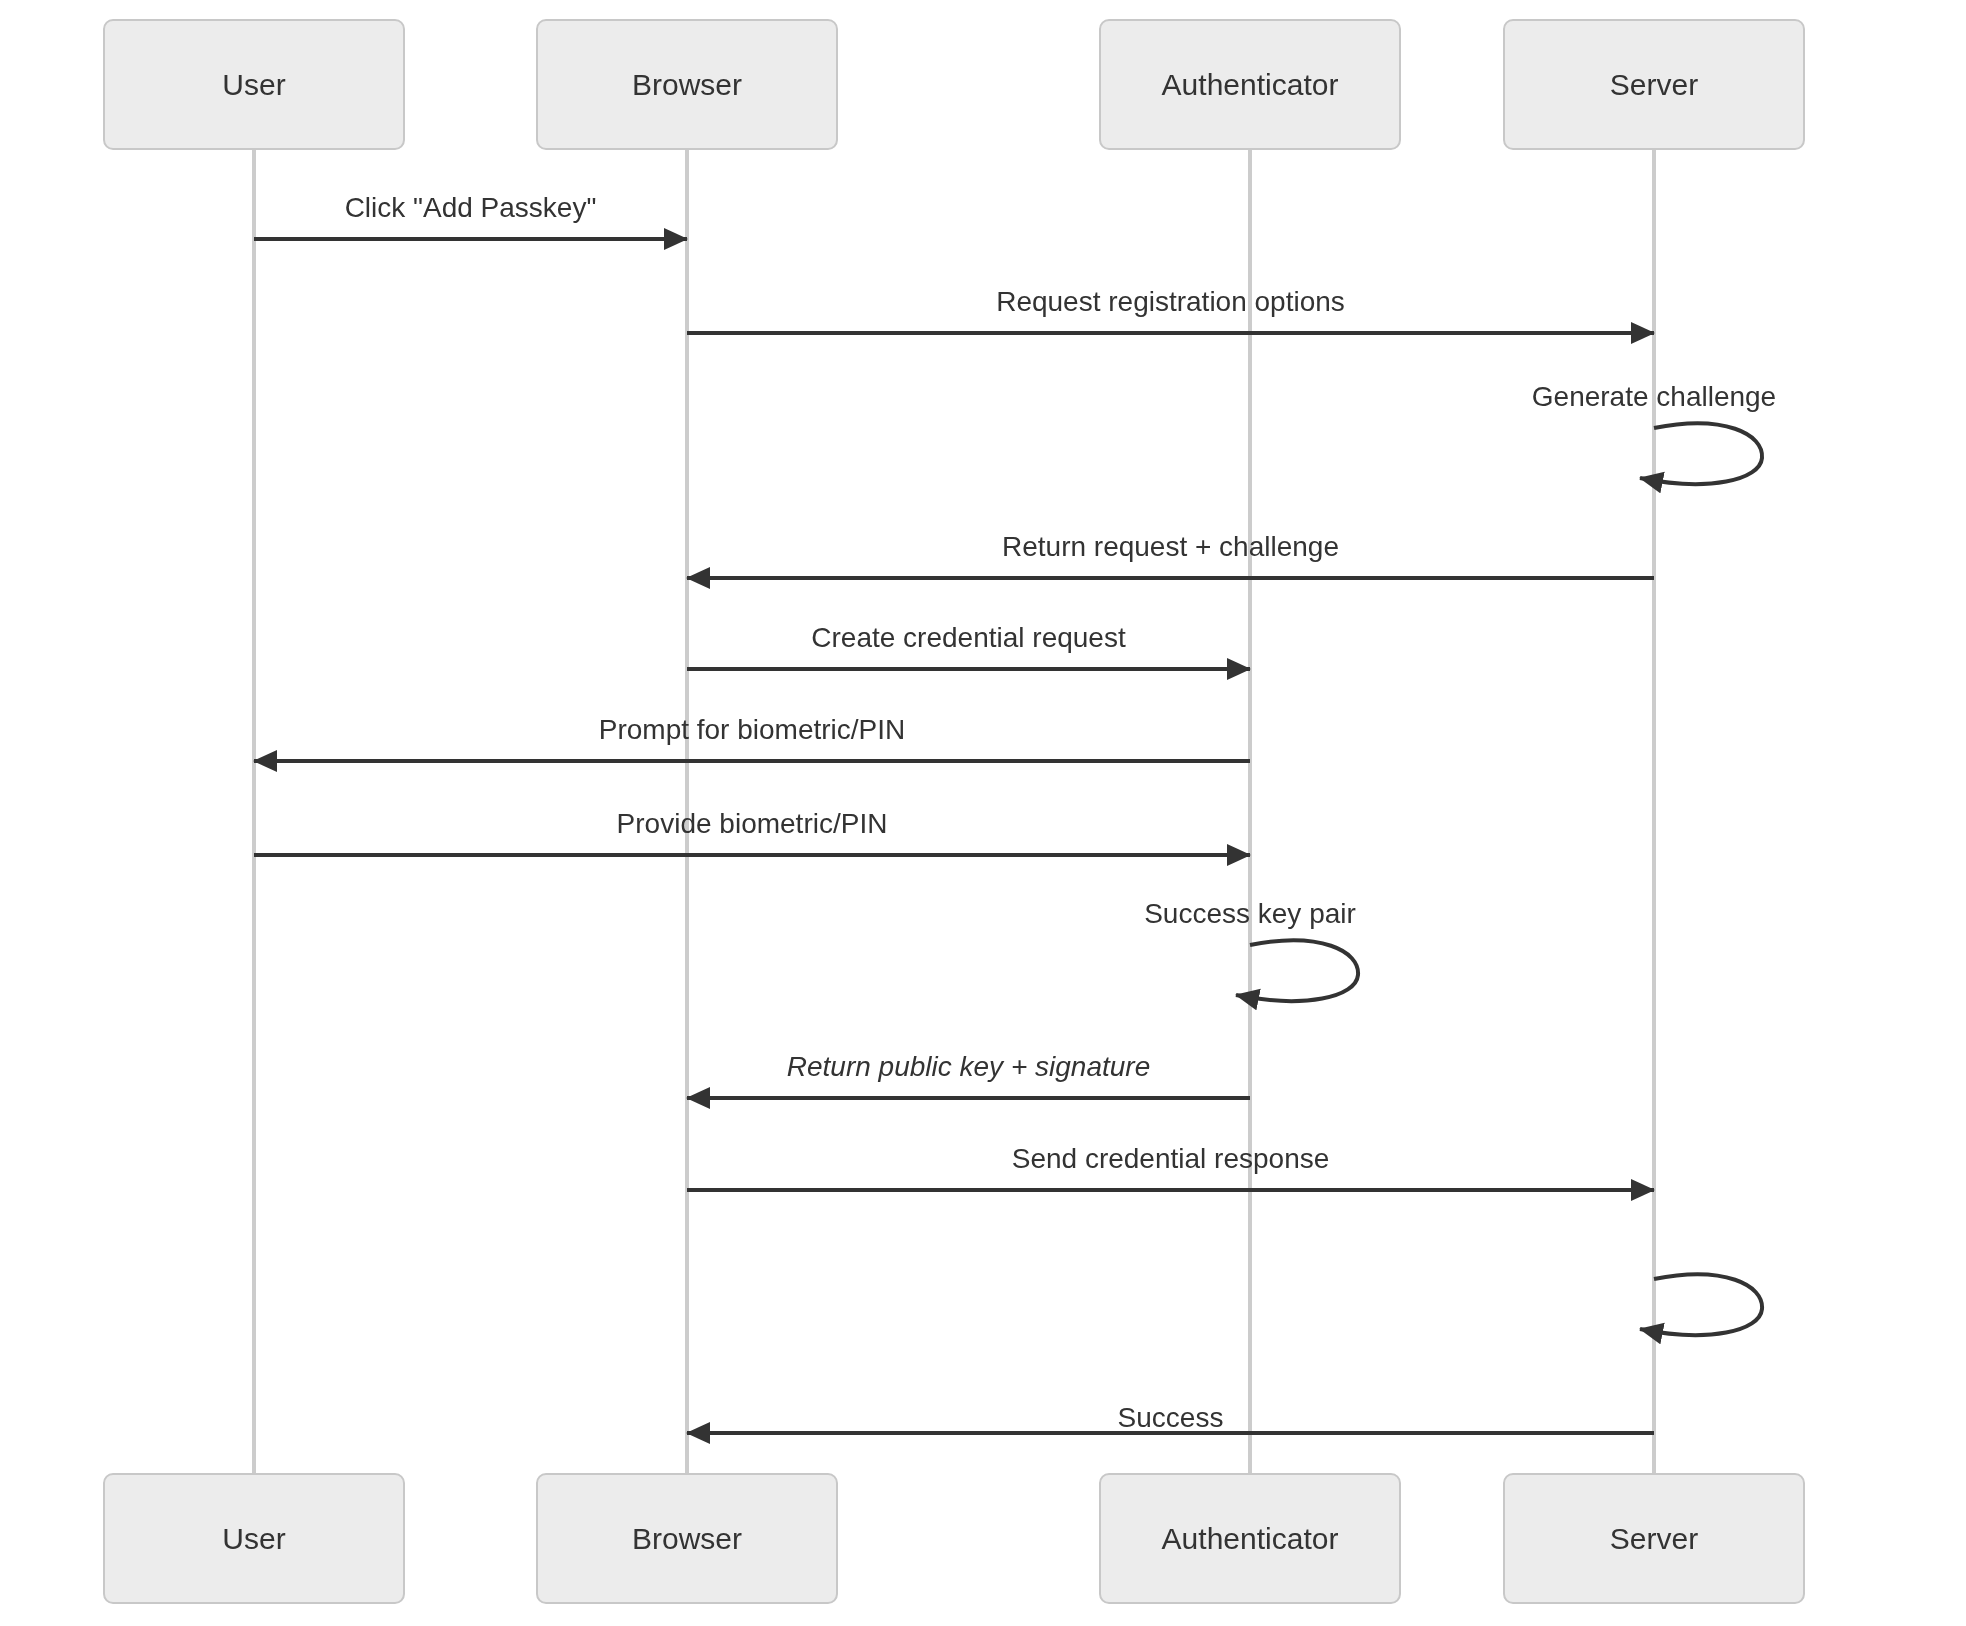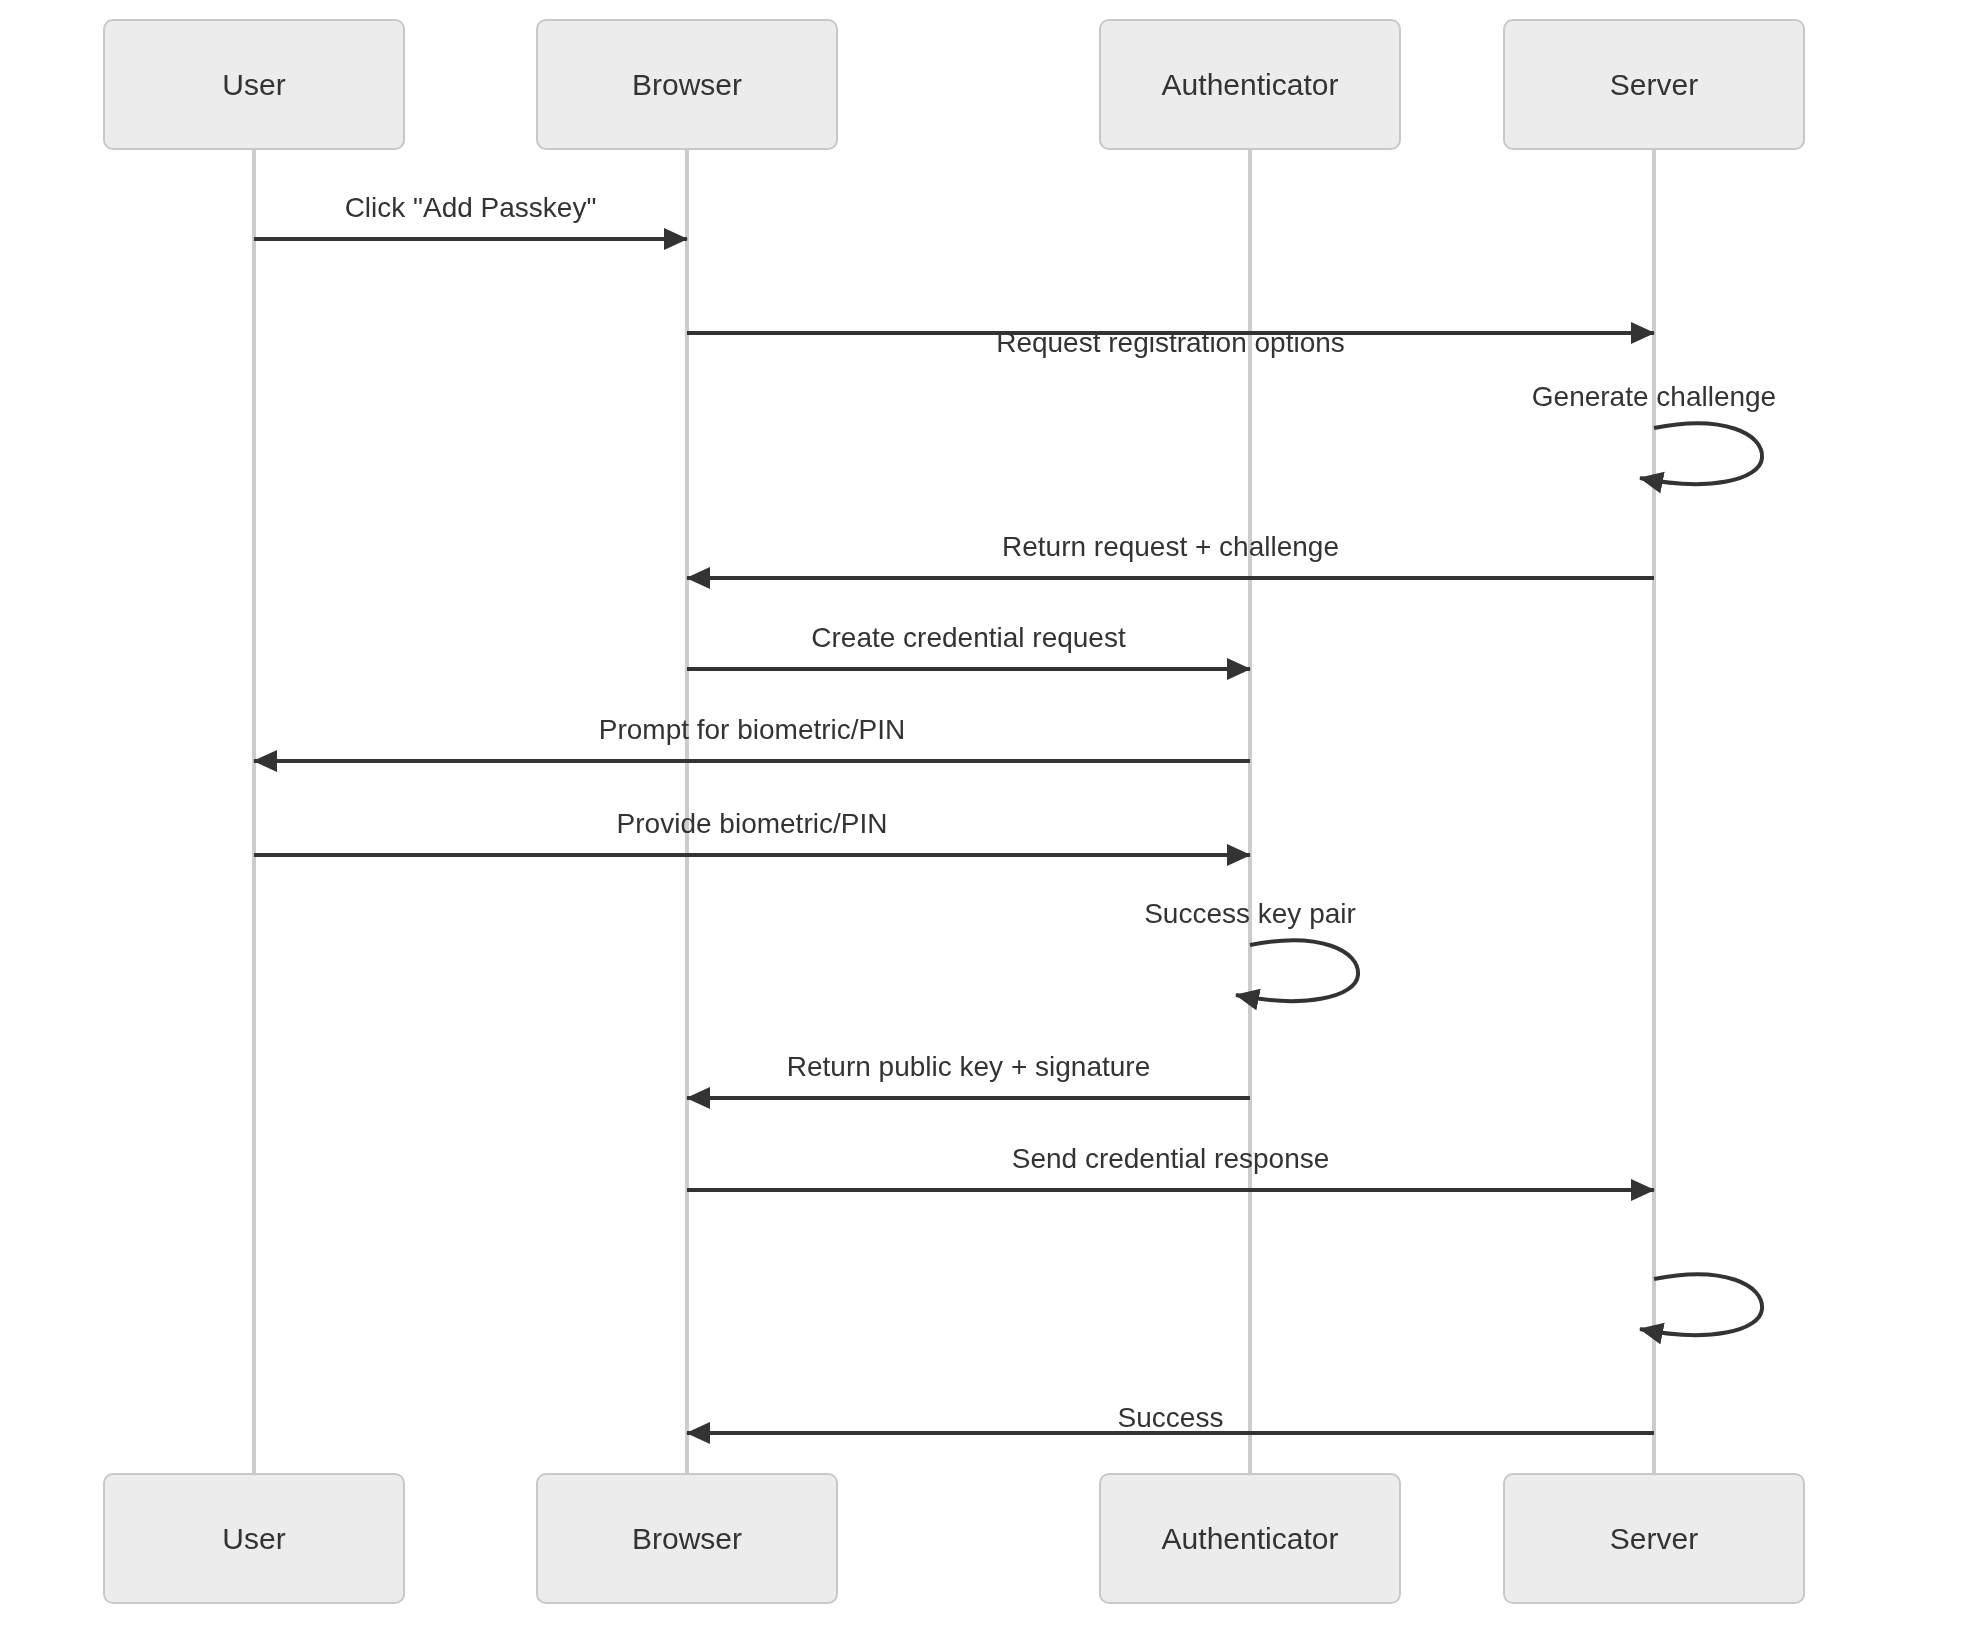--- a/index.html
+++ b/index.html
@@ -77,28 +77,28 @@
       <span>Authenticator</span>
     </div>
     <div class="lifeline" style="left: 1652px; top: 150px; height: 1323px;"></div>
     <div class="actor-box" style="left: 1503px; top: 19px; width: 302px; height: 131px;">
       <span>Server</span>
     </div>
     <div class="actor-box" style="left: 1503px; top: 1473px; width: 302px; height: 131px;">
       <span>Server</span>
     </div>
     <div class="msg-label" style="left: 470.5px; top: 191px;">Click "Add Passkey"</div>
-    <div class="msg-label" style="left: 1170.5px; top: 285px; margin-top: 41px;">Request registration options</div>
+    <div class="msg-label" style="left: 1170.5px; top: 285px;">Request registration options</div>
     <div class="msg-label" style="left: 1654px; top: 380px;">Generate challenge</div>
     <div class="msg-label" style="left: 1170.5px; top: 530px;">Return request + challenge</div>
     <div class="msg-label" style="left: 968.5px; top: 621px;">Create credential request</div>
     <div class="msg-label" style="left: 752px; top: 713px;">Prompt for biometric/PIN</div>
     <div class="msg-label" style="left: 752px; top: 807px;">Provide biometric/PIN</div>
     <div class="msg-label" style="left: 1250px; top: 897px;">Success key pair</div>
-    <div class="msg-label" style="left: 968.5px; top: 1050px;">Return public key + signature</div>
+    <div class="msg-label" style="left: 968.5px; top: 1050px; font-style: italic;">Return public key + signature</div>
     <div class="msg-label" style="left: 1170.5px; top: 1142px;">Send credential response</div>
     <div class="msg-label" style="left: 1170.5px; top: 1385px; margin-top: 16px;">Success</div>
     <svg class="arrows" width="1966" height="1626">
       <defs>
         <marker id="ah" markerUnits="userSpaceOnUse" markerWidth="28" markerHeight="24" refX="23" refY="11" orient="auto">
           <path d="M0,0 L24,11 L0,22 Z" fill="#333333"></path>
         </marker>
       </defs>
       <line x1="254" y1="239" x2="687" y2="239" stroke="#333333" stroke-width="4" marker-end="url(#ah)"></line>
       <line x1="687" y1="333" x2="1654" y2="333" stroke="#333333" stroke-width="4" marker-end="url(#ah)"></line>

